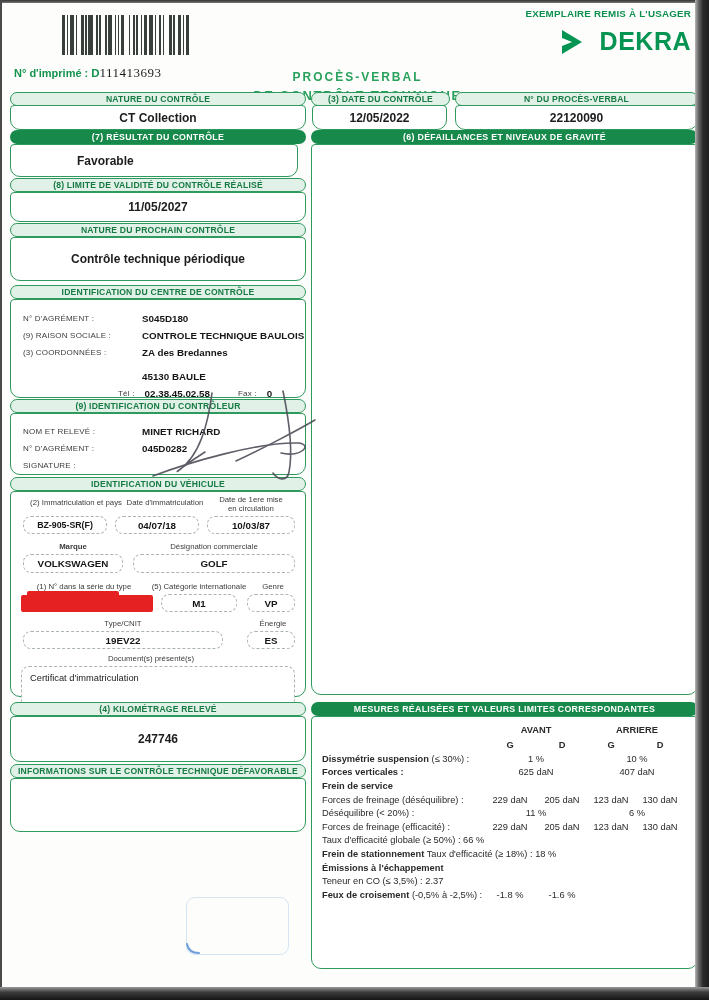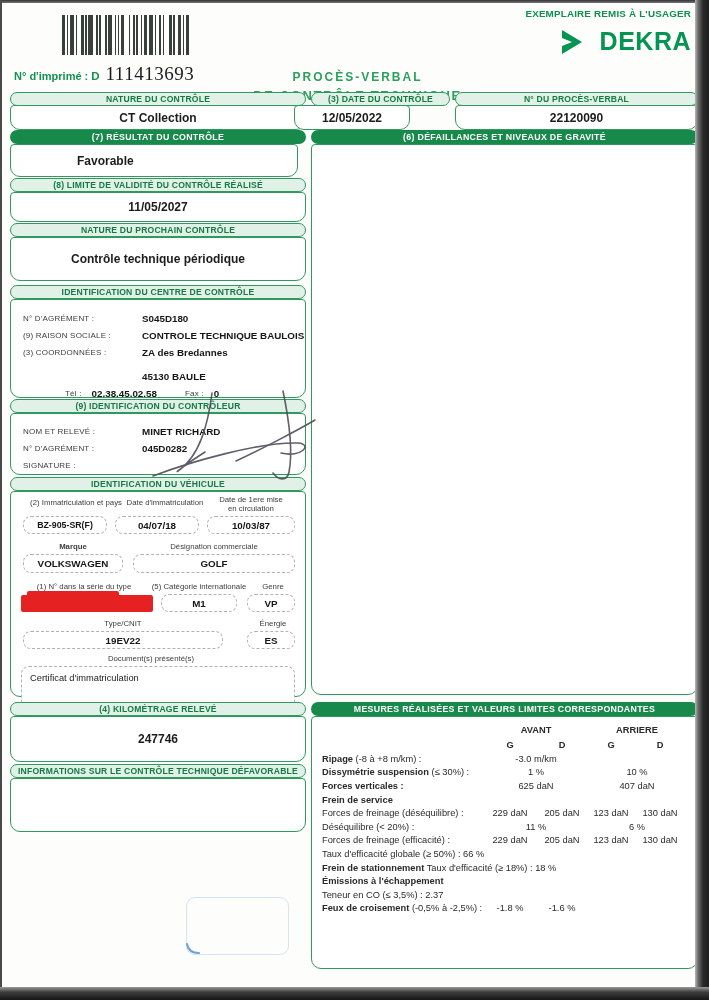--- a/index.html
+++ b/index.html
@@ -15,21 +15,21 @@
      background:linear-gradient(to bottom,#9a9a9a 0,#3c3c3c 40%,#161616 100%); z-index:9; }
 
   
   .barcode { position:absolute; left:62px; top:15px; height:40px; display:flex; align-items:stretch; }
   .barcode .bar { background:#39403b; }
   .barcode .gap { background:transparent; }
 
   .print-line { position:absolute; left:14px; top:63px; white-space:nowrap; }
   .print-label { color:#13934e; font-weight:700; font-size:11px; }
   .print-prefix { color:#13934e; font-weight:700; font-size:11.5px; margin-left:3px; }
-  .print-num { color:#1b1b1b; font-family:"Liberation Serif", serif; font-size:19px; margin-left:6px; letter-spacing:0.5px; }
+  .print-num { color:#1b1b1b; font-family:"Liberation Serif", serif; font-size:13px; letter-spacing:0.5px; }
 
   .usager { position:absolute; top:8px; right:18px; color:#0d9050; font-weight:700; font-size:9.8px; letter-spacing:0.2px; }
   .dekra { position:absolute; top:27px; right:18px; display:flex; align-items:center; gap:17px; }
   .dekra-word { color:#069452; font-weight:700; font-size:25px; letter-spacing:0.5px; }
 
   .doc-title { position:absolute; left:240px; top:70px; width:235px; text-align:center; color:#29a15c; font-weight:700; }
   .doc-title .t1 { font-size:12px; letter-spacing:2px; }
   .doc-title .t2 { font-size:13px; letter-spacing:1.6px; margin-top:4px; }
 
   
@@ -153,21 +153,21 @@
     <div class="t1">PROCÈS-VERBAL</div>
     <div class="t2">DE CONTRÔLE TECHNIQUE</div>
   </div>
 
   <div class="pill-h" style="left:10px;top:92px;width:296px;">NATURE DU CONTRÔLE</div>
   <div class="body-box" style="left:10px;top:105px;width:296px;height:25px;">
     <div class="big-val">CT Collection</div>
   </div>
 
   <div class="pill-h" style="left:311px;top:92px;width:139px;">(3) DATE DU CONTRÔLE</div>
-  <div class="body-box" style="left:294px;top:105px;width:116px;height:25px;">
+  <div class="body-box" style="left:312px;top:105px;width:135px;height:25px;">
     <div class="big-val">12/05/2022</div>
   </div>
 
   <div class="pill-h" style="left:455px;top:92px;width:243px;">N° DU PROCÈS-VERBAL</div>
   <div class="body-box" style="left:455px;top:105px;width:243px;height:25px;">
     <div class="big-val">22120090</div>
   </div>
 
   <div class="bar-h" style="left:10px;top:130px;width:296px;">(7) RÉSULTAT DU CONTRÔLE</div>
   <div class="body-box" style="left:10px;top:144px;width:288px;height:33px;">
@@ -195,21 +195,21 @@
       <span class="kv-val">CONTROLE TECHNIQUE BAULOIS</span>
     </div>
     <div class="kv-row">
       <span class="kv-label">(3) COORDONNÉES :</span>
       <span class="kv-val">ZA des Bredannes</span>
     </div>
     <div class="kv-row" style="margin-top:7px;">
       <span class="kv-label"></span>
       <span class="kv-val">45130 BAULE</span>
     </div>
-    <div style="display:flex;align-items:center;height:17px;margin-left:54px;">
+    <div style="display:flex;align-items:center;height:17px;margin-left:107px;">
       <span class="kv-label">Tél :</span>
       <span class="kv-val" style="margin-left:10px;">02.38.45.02.58</span>
       <span class="kv-label" style="margin-left:28px;">Fax :</span>
       <span class="kv-val" style="margin-left:10px;">0</span>
     </div>
   </div>
 
   <div class="pill-h" style="left:10px;top:399px;width:296px;">(9) IDENTIFICATION DU CONTRÔLEUR</div>
   <div class="body-box" style="left:10px;top:413px;width:296px;height:62px;padding-top:9px;">
     <div class="kv-row">
@@ -300,25 +300,20 @@
     </div>
     <div class="m-row" style="min-height:15px;">
       <div class="m-label"></div>
       <div class="m-cell m-bold">G</div>
       <div class="m-cell m-bold">D</div>
       <div class="m-cell m-bold">G</div>
       <div class="m-cell m-bold">D</div>
     </div>
     <div id="measures-rows">
         <div class="m-row">
-          <div class="m-label"><span class="mb">Ripage</span><span> (-8 à +8 m/km) :</span></div>
-          <div class="m-cell m-span2">-3.0 m/km</div>
-          <div class="m-cell m-span2b"></div>
-        </div>
-        <div class="m-row">
           <div class="m-label"><span class="mb">Dissymétrie suspension</span><span> (≤ 30%) :</span></div>
           <div class="m-cell m-span2">1 %</div>
           <div class="m-cell m-span2b">10 %</div>
         </div>
         <div class="m-row">
           <div class="m-label"><span class="mb">Forces verticales :</span></div>
           <div class="m-cell m-span2">625 daN</div>
           <div class="m-cell m-span2b">407 daN</div>
         </div>
         <div class="m-row">

